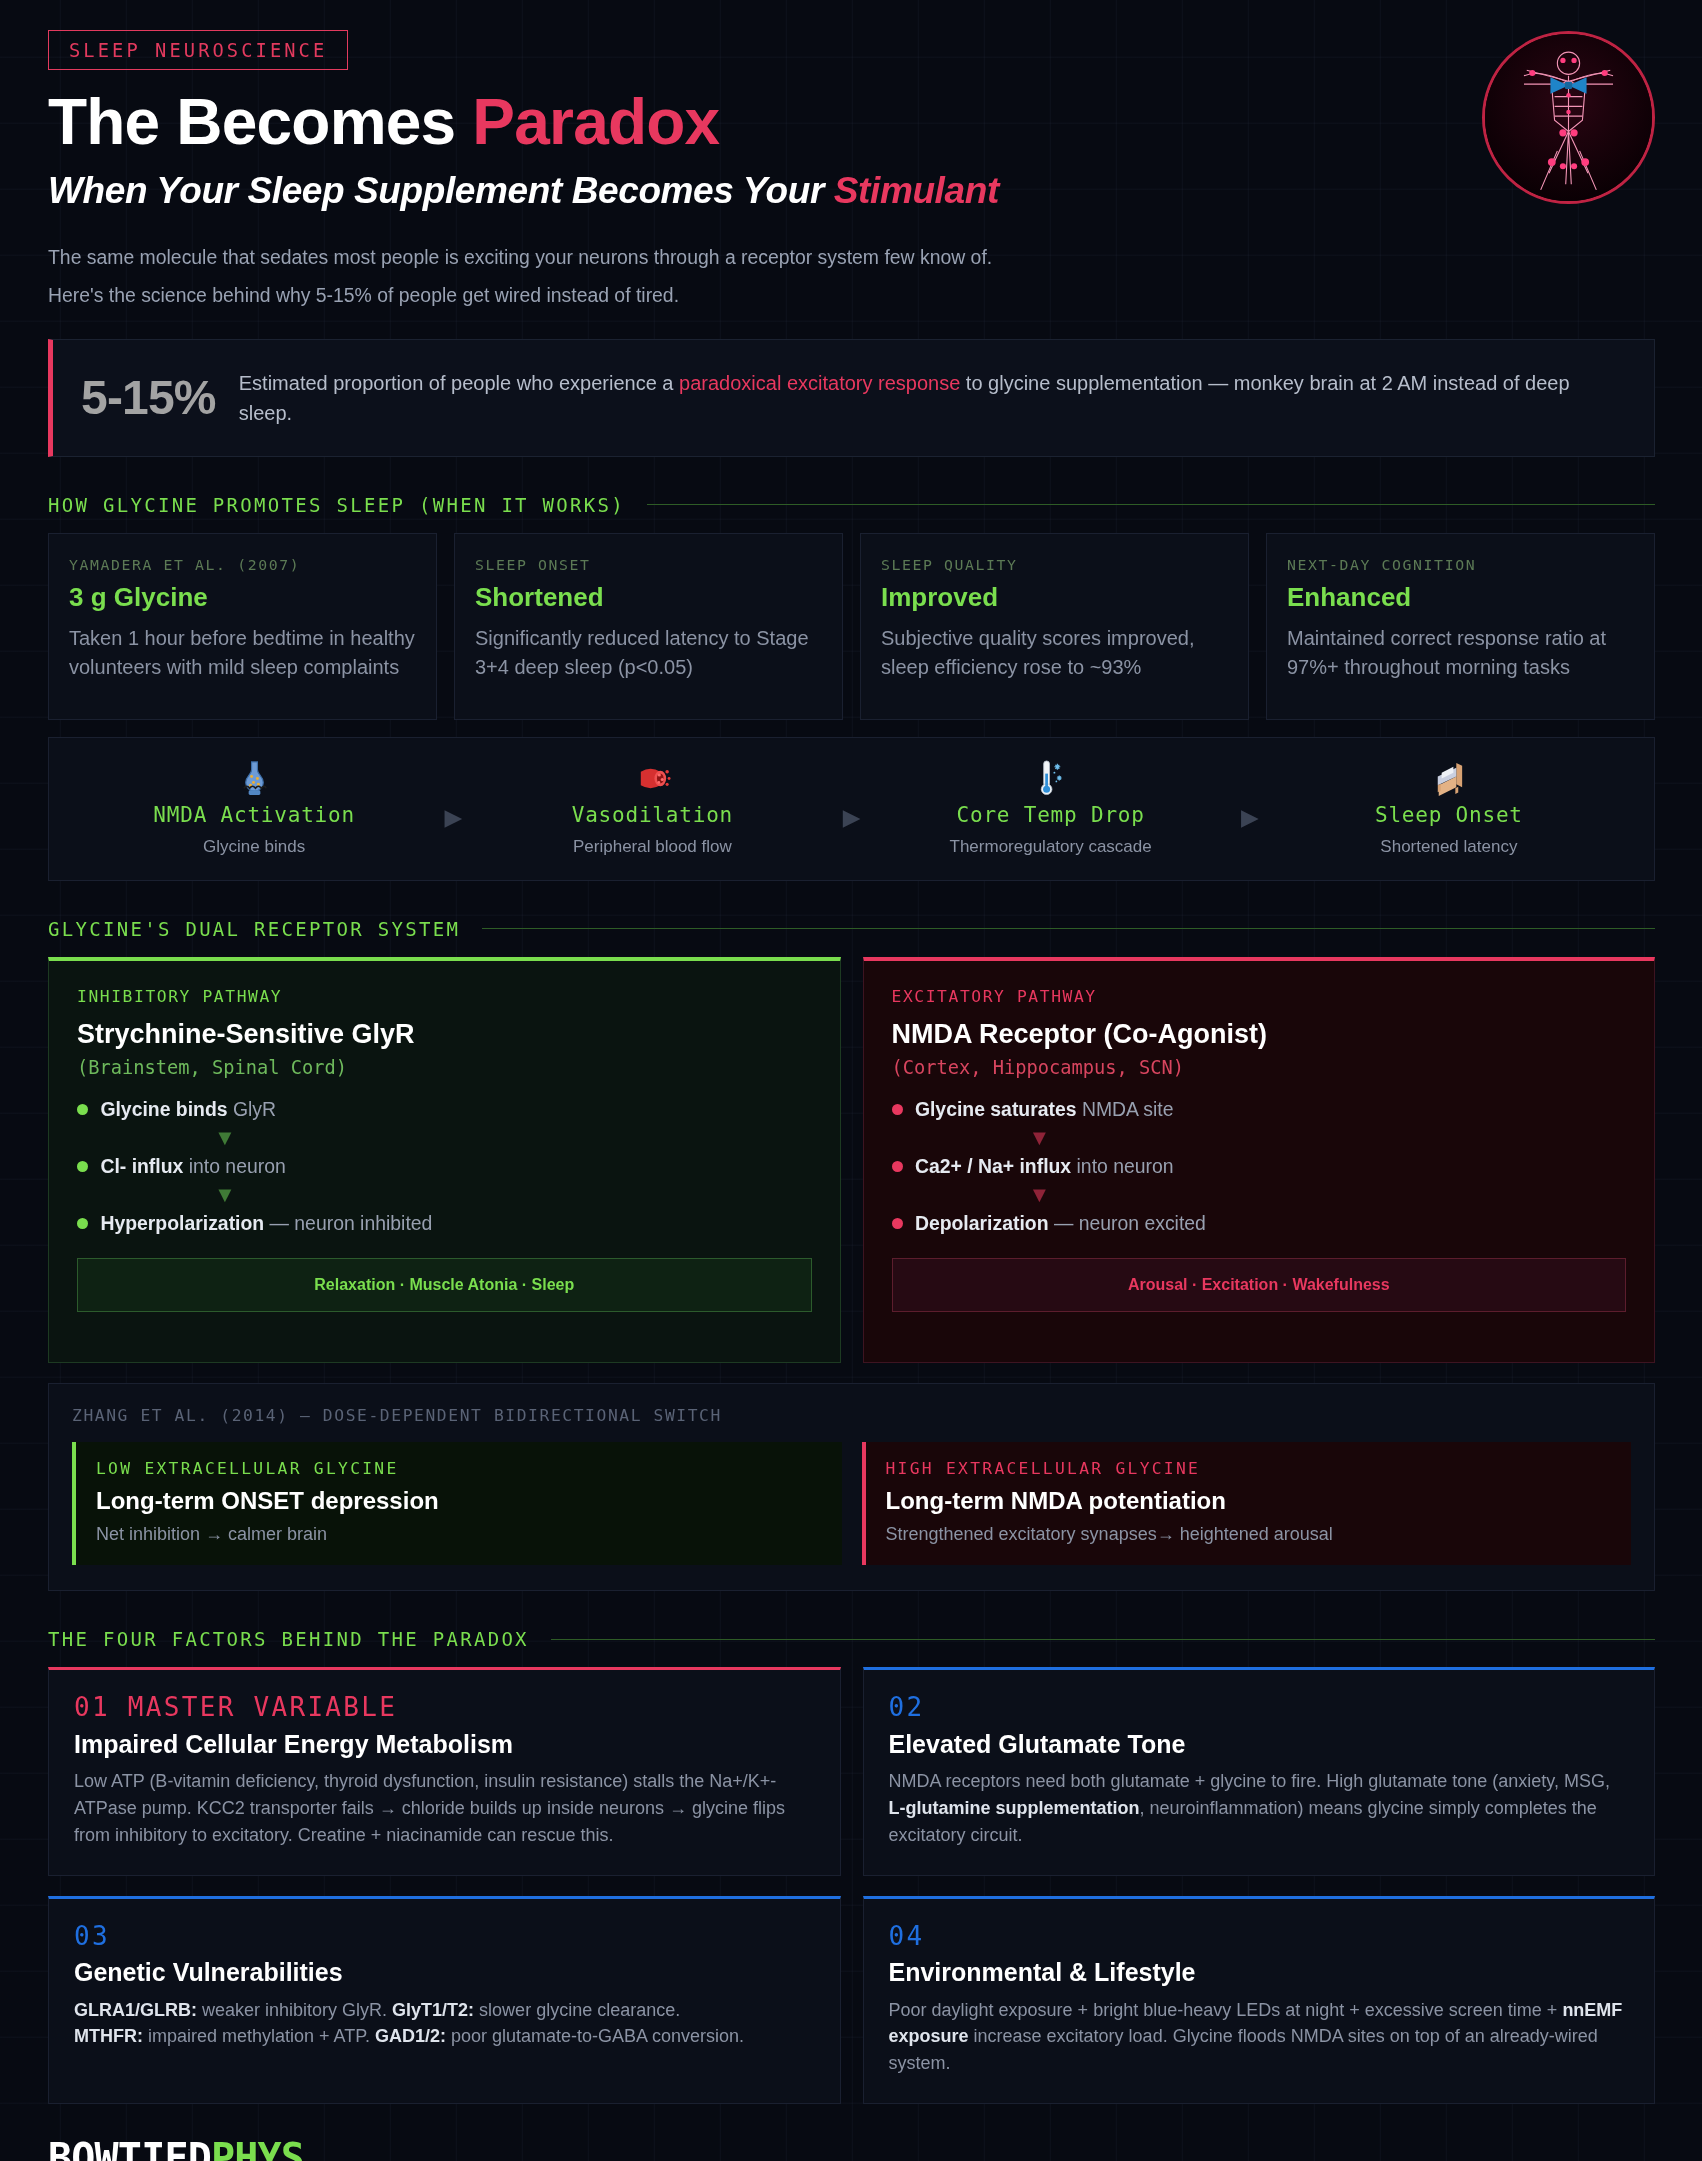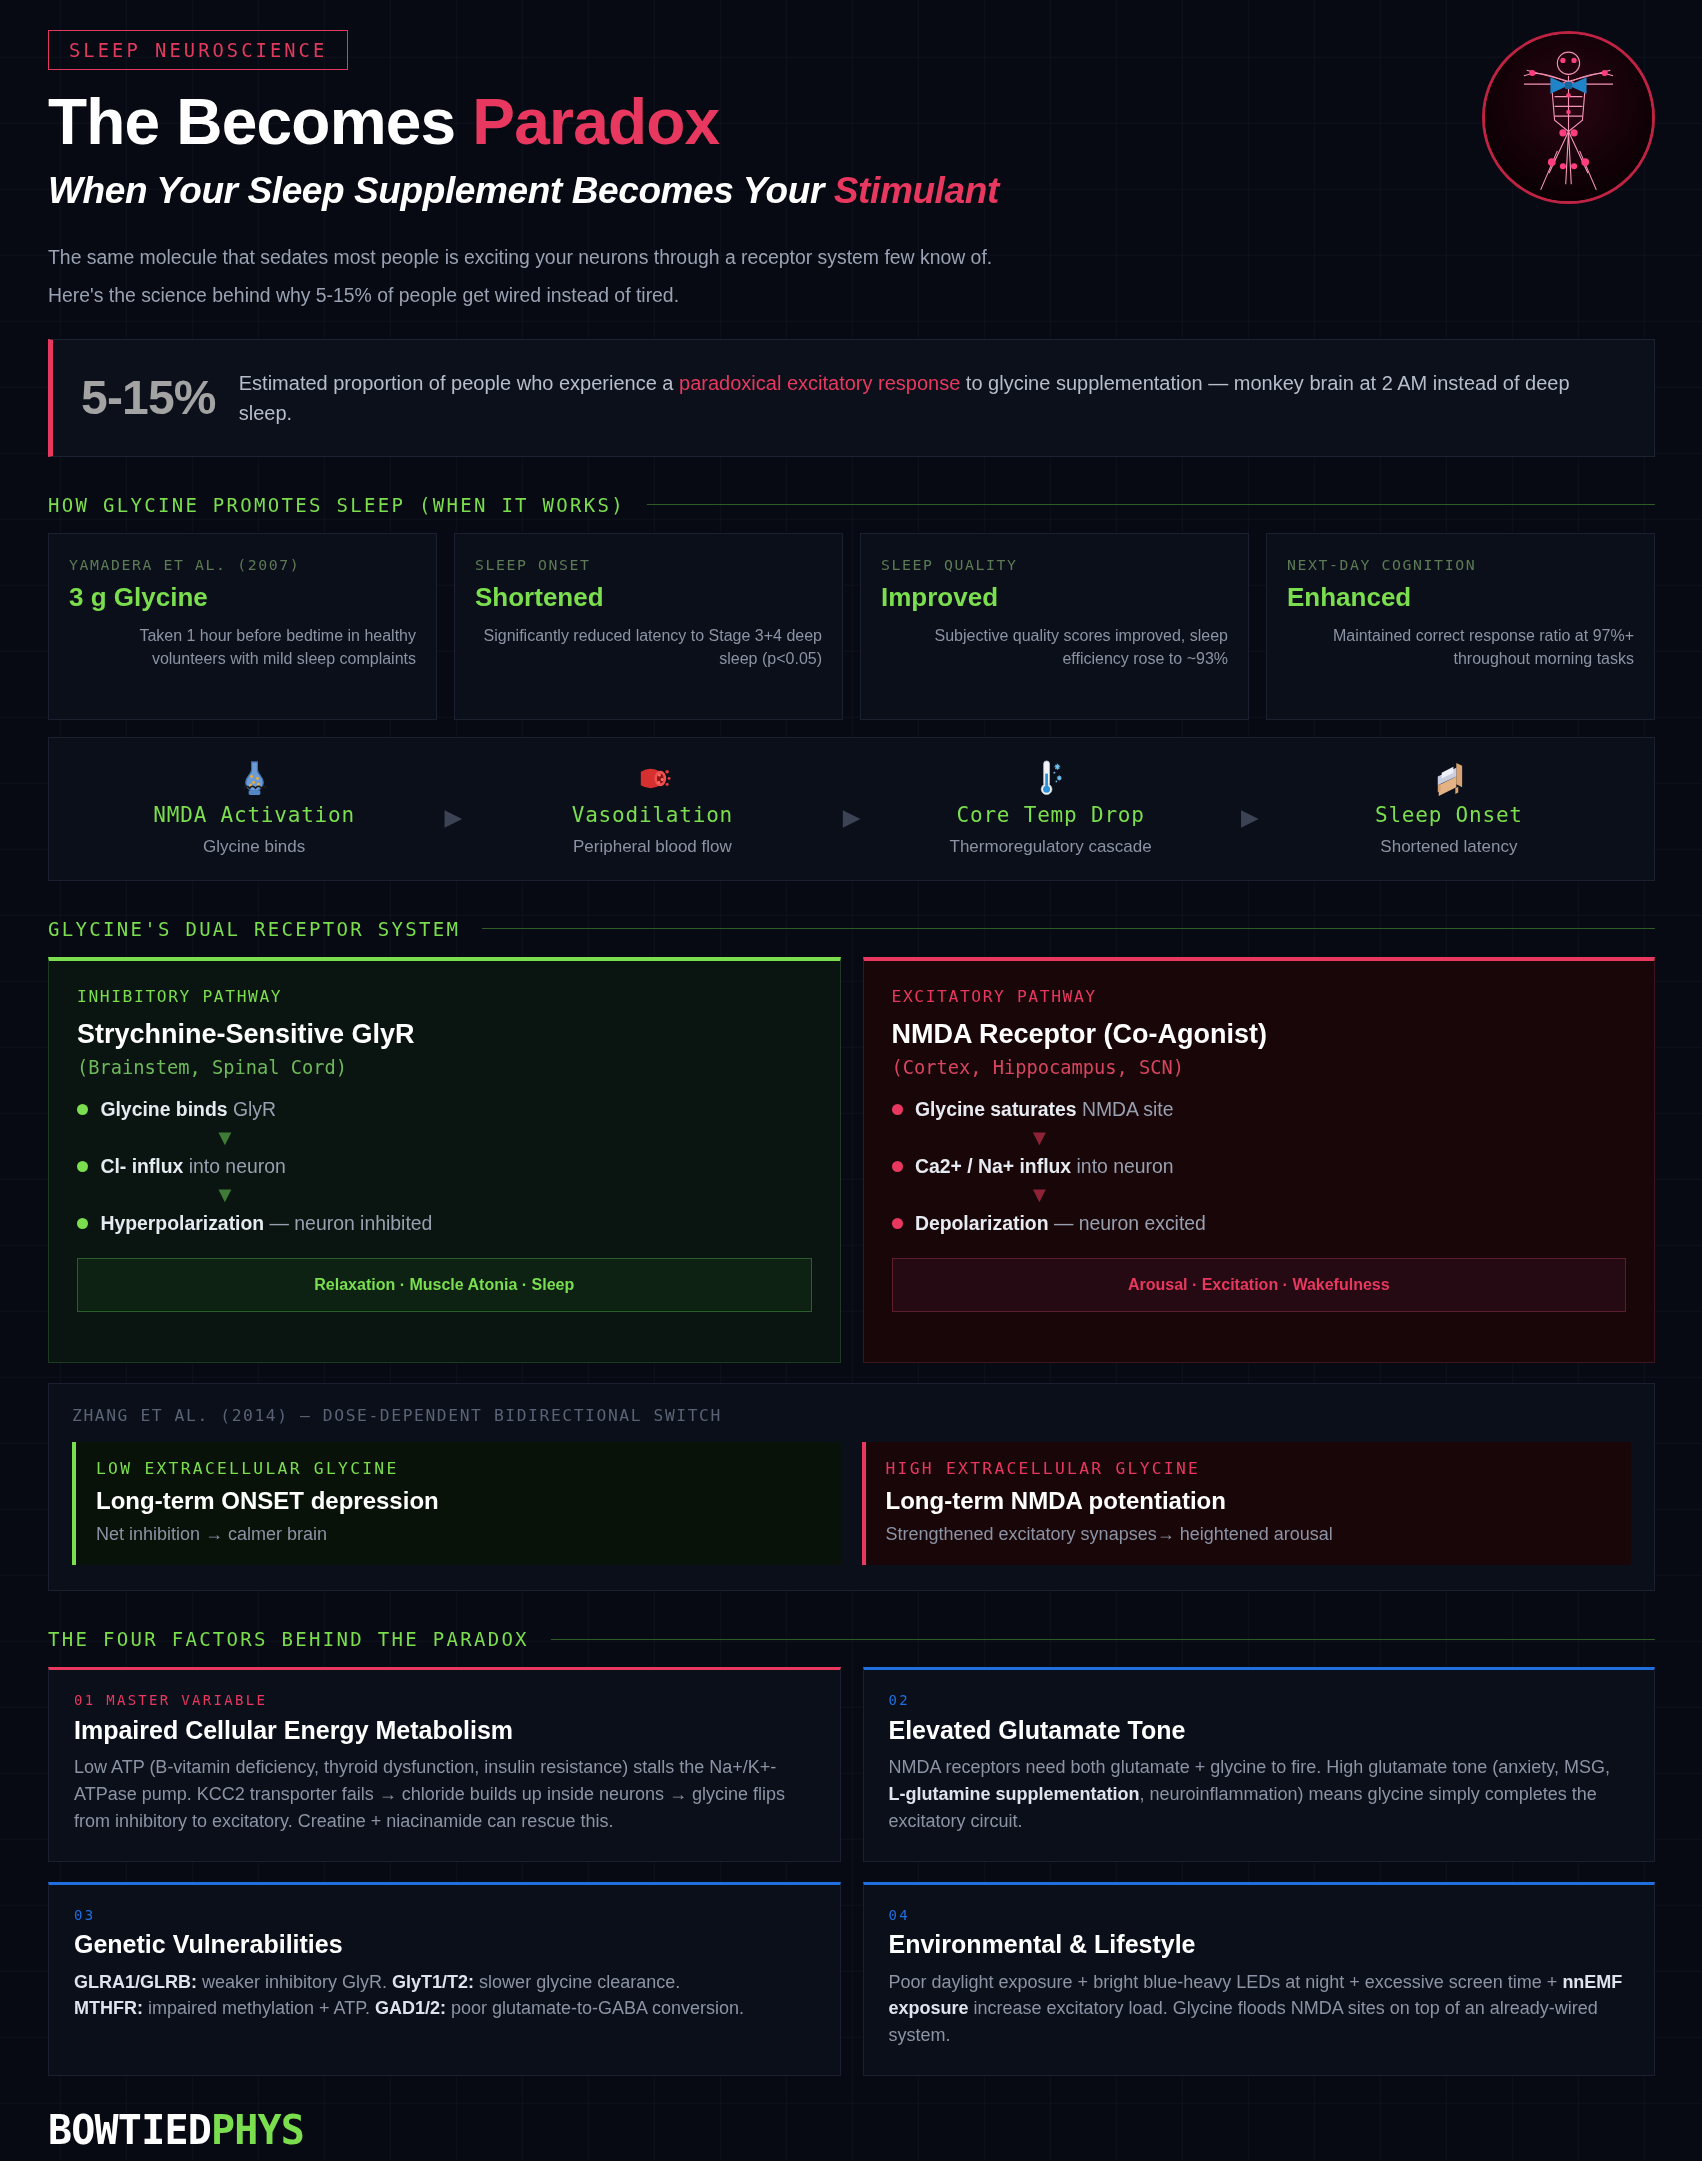--- a/index.html
+++ b/index.html
@@ -155,24 +155,23 @@
     color: #5c7a55;
     margin-bottom: 9.3px;
   }
   .mini-card .headline {
     font-size: 26px;
     font-weight: 700;
     color: #7ade4e;
     margin-bottom: 11px;
   }
   .mini-card .body {
-    font-size: 16px;
+    font-size: 20px;
     line-height: 1.45;
     color: #8b93a4;
-    text-align: right;
   }
 
   
   .flow {
     margin-top: 17px;
     background: #0b0f19;
     border: 0.8px solid #1a2030;
     padding: 20px 31px 23px 31px;
     display: flex;
     align-items: flex-start;
@@ -338,21 +337,21 @@
   .factor {
     background: #0b0f19;
     border: 0.8px solid #1a2030;
     padding: 22px 25px 26.4px 25px;
     min-height: 180px;
   }
   .factor.f1 { border-top: 3.1px solid #e8385f; }
   .factor.f2, .factor.f3, .factor.f4 { border-top: 3.1px solid #1f6fe0; }
   .factor .num {
     font-family: "DejaVu Sans Mono", monospace;
-    font-size: 14px;
+    font-size: 26px;
     letter-spacing: 2.3px;
     margin-bottom: 7.8px;
   }
   .factor.f1 .num { color: #e8385f; }
   .factor.f2 .num, .factor.f3 .num, .factor.f4 .num { color: #1f6fe0; }
   .factor .name {
     font-size: 25px;
     font-weight: 700;
     color: #ffffff;
     margin-bottom: 9.3px;

